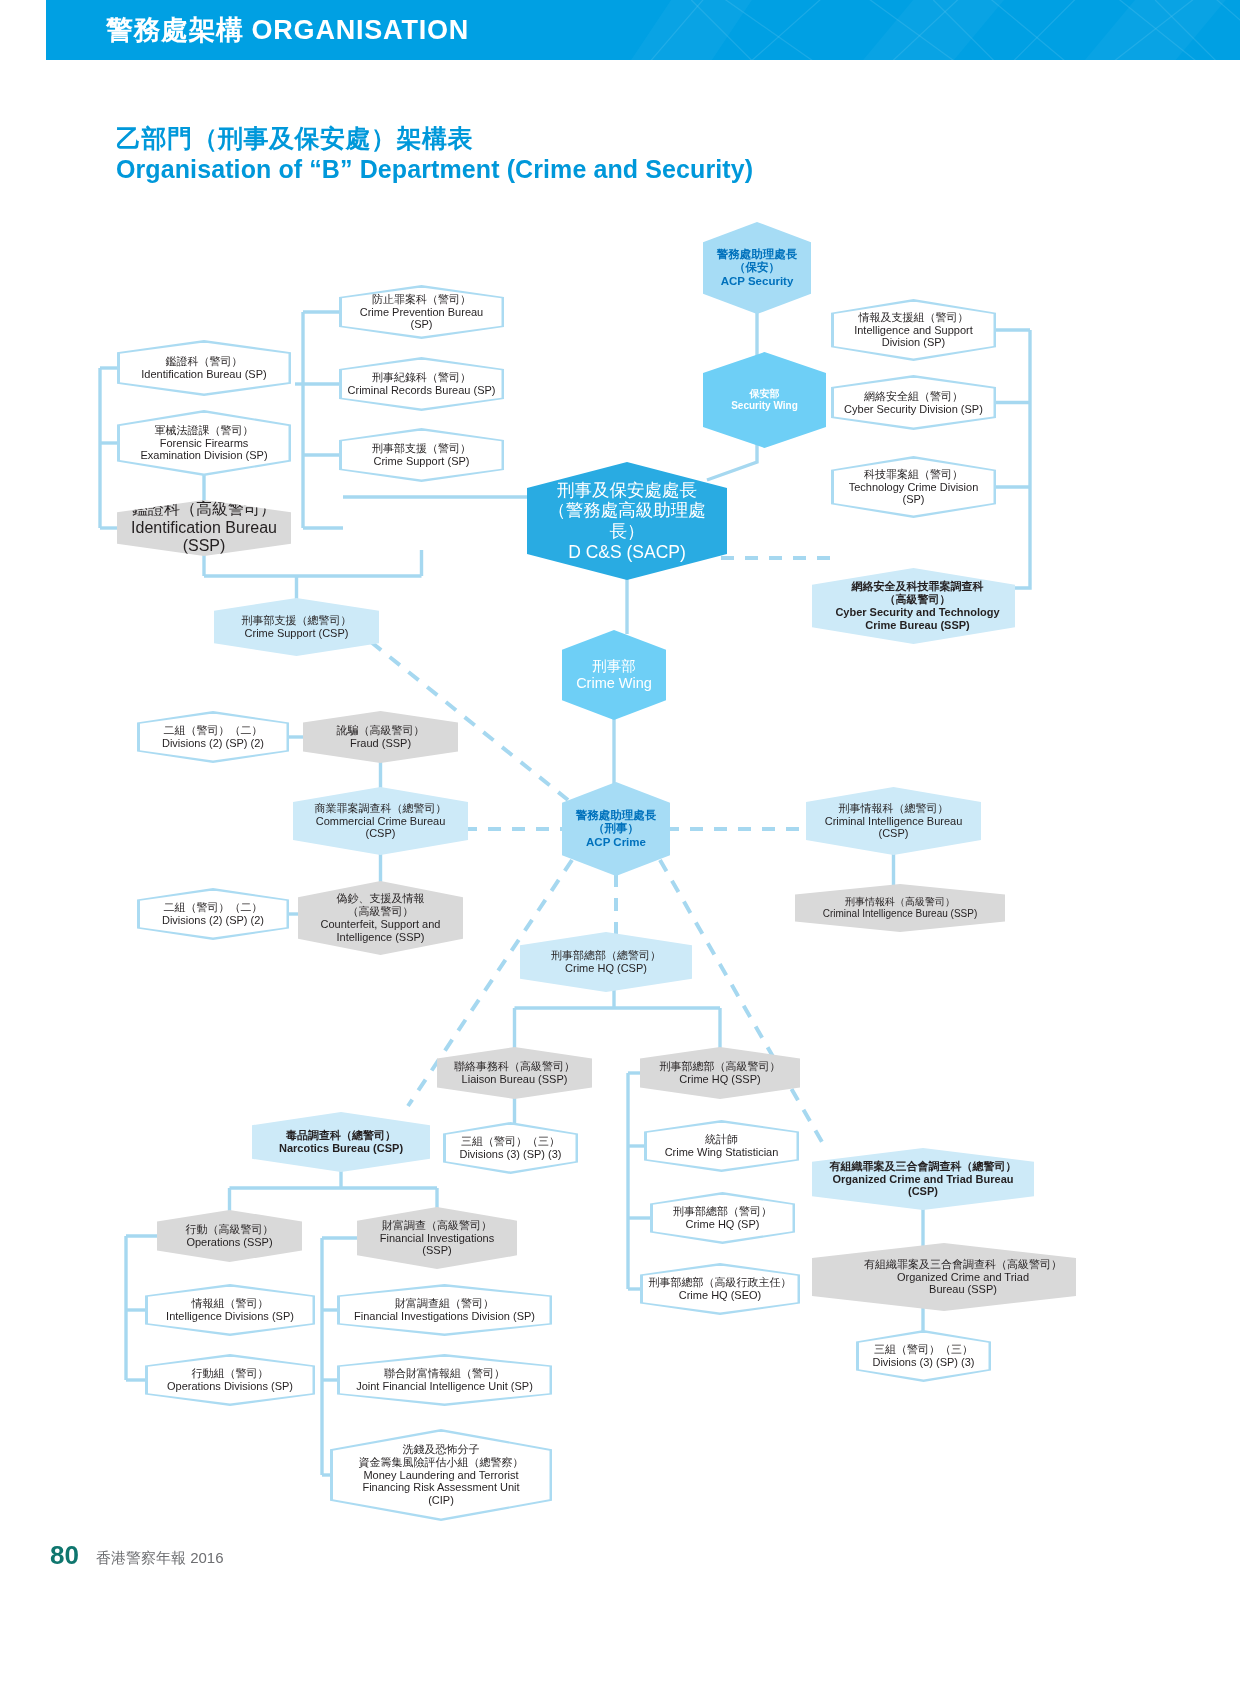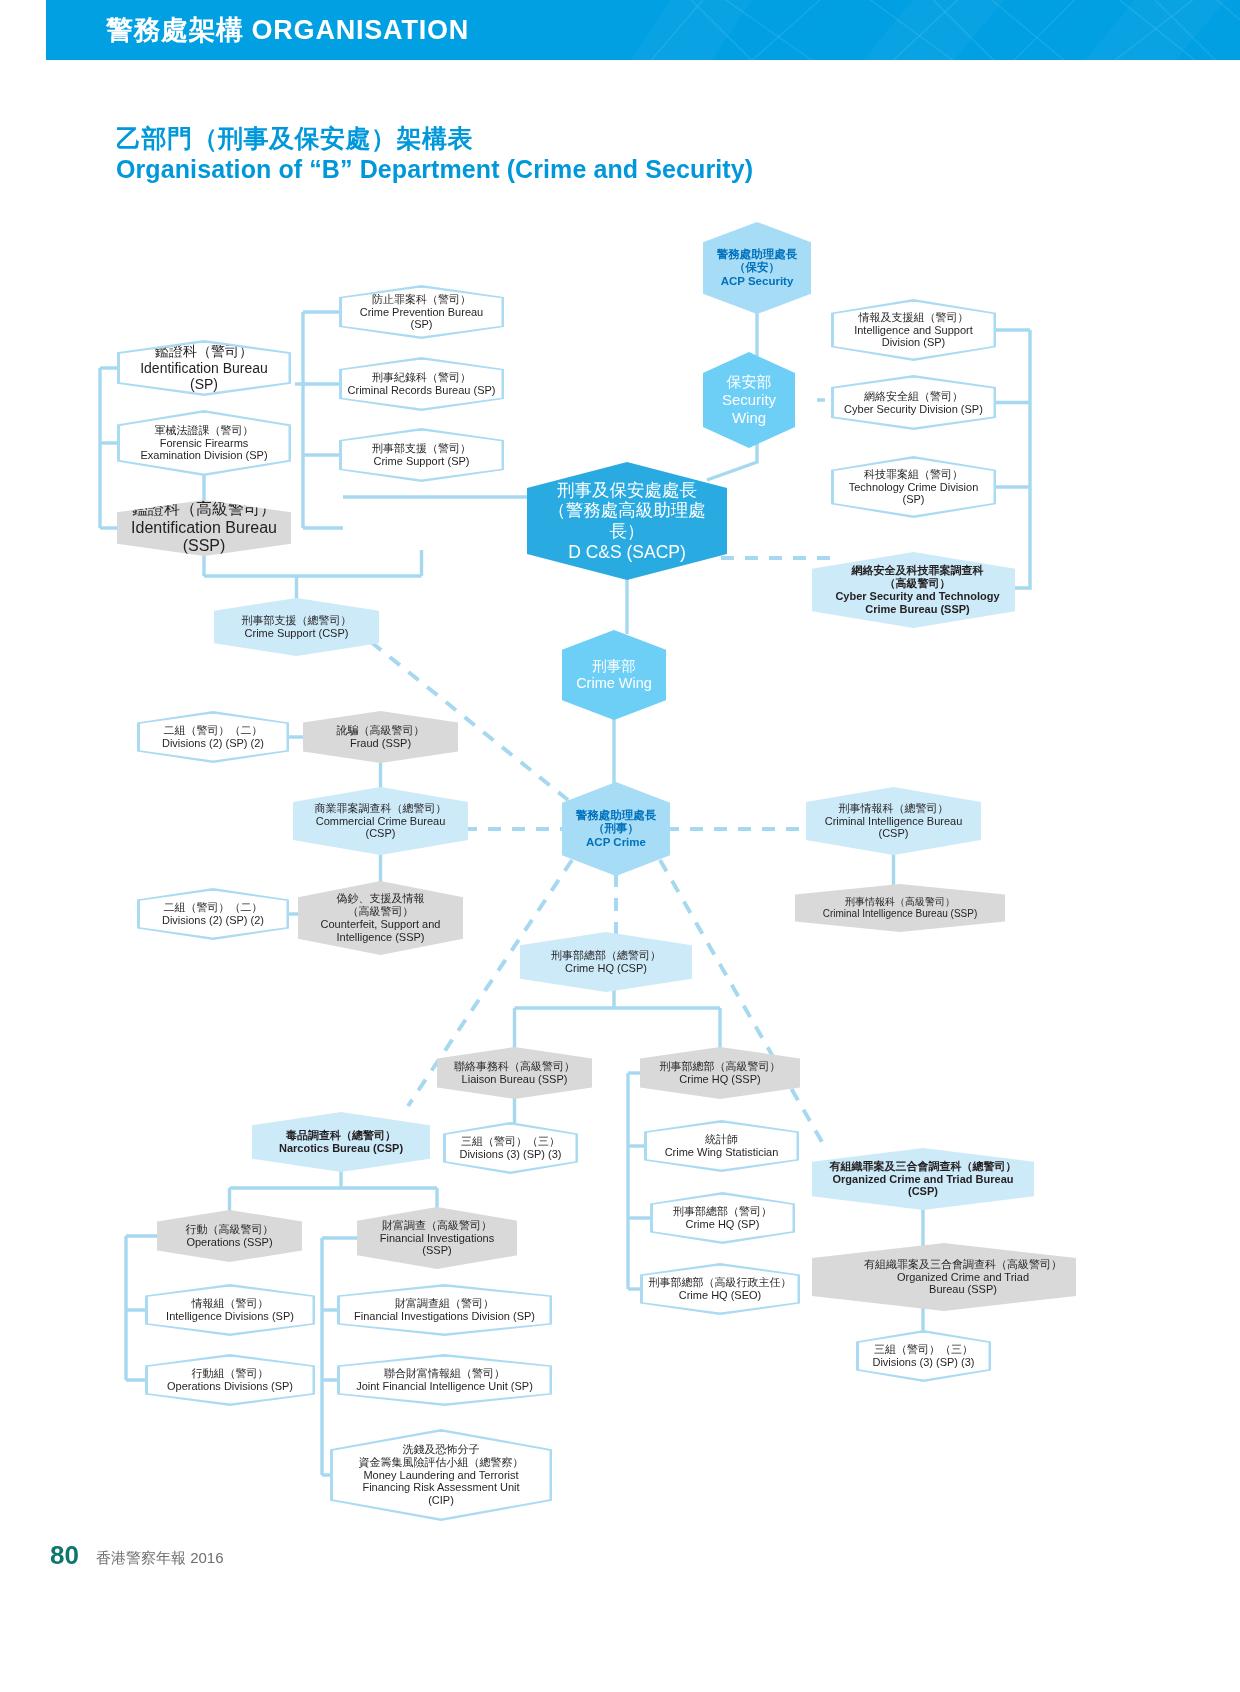--- a/index.html
+++ b/index.html
@@ -167,21 +167,21 @@
         <span class="en">D C&amp;S (SACP)</span>
       </div>
     </div>
     <div class="node v-midblue" style="left: 703px; top: 222px; width: 108px; height: 92px; font-size: 11.5px;">
       <div class="txt">
         <span class="zh">警務處助理處長</span>
         <span class="zh">（保安）</span>
         <span class="en">ACP Security</span>
       </div>
     </div>
-    <div class="node v-blue" style="left: 703px; top: 352px; width: 92px; height: 96px; font-size: 15px;">
+    <div class="node v-blue" style="left: 703px; top: 352px; width: 123px; height: 96px; font-size: 10px; font-weight: bold;">
       <div class="txt">
         <span class="zh">保安部</span>
         <span class="en">Security Wing</span>
       </div>
     </div>
     <div class="node v-blue" style="left: 562px; top: 630px; width: 104px; height: 90px; font-size: 14.5px;">
       <div class="txt">
         <span class="zh">刑事部</span>
         <span class="en">Crime Wing</span>
       </div>
@@ -209,21 +209,21 @@
       </div>
     </div>
     <div class="v-outline-wrap" style="left: 831px; top: 456px; width: 165px; height: 62px;"></div>
     <div class="node v-outline" style="left: 833.5px; top: 458.5px; width: 160px; height: 57px; font-size: 11px;">
       <div class="txt">
         <span class="zh">科技罪案組（警司）</span>
         <span class="en">Technology Crime Division</span>
         <span class="en">(SP)</span>
       </div>
     </div>
-    <div class="node v-lightblue bold" style="left: 812px; top: 552px; width: 203px; height: 76px; font-size: 11px; padding-left: 8px;">
+    <div class="node v-lightblue bold" style="left: 812px; top: 568px; width: 203px; height: 76px; font-size: 11px; padding-left: 8px;">
       <div class="txt">
         <span class="zh">網絡安全及科技罪案調查科</span>
         <span class="zh">（高級警司）</span>
         <span class="en">Cyber Security and Technology</span>
         <span class="en">Crime Bureau (SSP)</span>
       </div>
     </div>
     <div class="v-outline-wrap" style="left: 339px; top: 285px; width: 165px; height: 54px;"></div>
     <div class="node v-outline" style="left: 341.5px; top: 287.5px; width: 160px; height: 49px; font-size: 11px;">
       <div class="txt">
@@ -239,21 +239,21 @@
       </div>
     </div>
     <div class="v-outline-wrap" style="left: 339px; top: 428px; width: 165px; height: 54px;"></div>
     <div class="node v-outline" style="left: 341.5px; top: 430.5px; width: 160px; height: 49px; font-size: 11px;">
       <div class="txt">
         <span class="zh">刑事部支援（警司）</span>
         <span class="en">Crime Support (SP)</span>
       </div>
     </div>
     <div class="v-outline-wrap" style="left: 117px; top: 340px; width: 174px; height: 56px;"></div>
-    <div class="node v-outline" style="left: 119.5px; top: 342.5px; width: 169px; height: 51px; font-size: 14px;">
+    <div class="node v-outline" style="left: 119.5px; top: 342.5px; width: 169px; height: 51px; font-size: 11px;">
       <div class="txt">
         <span class="zh">鑑證科（警司）</span>
         <span class="en">Identification Bureau (SP)</span>
       </div>
     </div>
     <div class="v-outline-wrap" style="left: 117px; top: 410px; width: 174px; height: 66px;"></div>
     <div class="node v-outline" style="left: 119.5px; top: 412.5px; width: 169px; height: 61px; font-size: 11px;">
       <div class="txt">
         <span class="zh">軍械法證課（警司）</span>
         <span class="en">Forensic Firearms</span>

